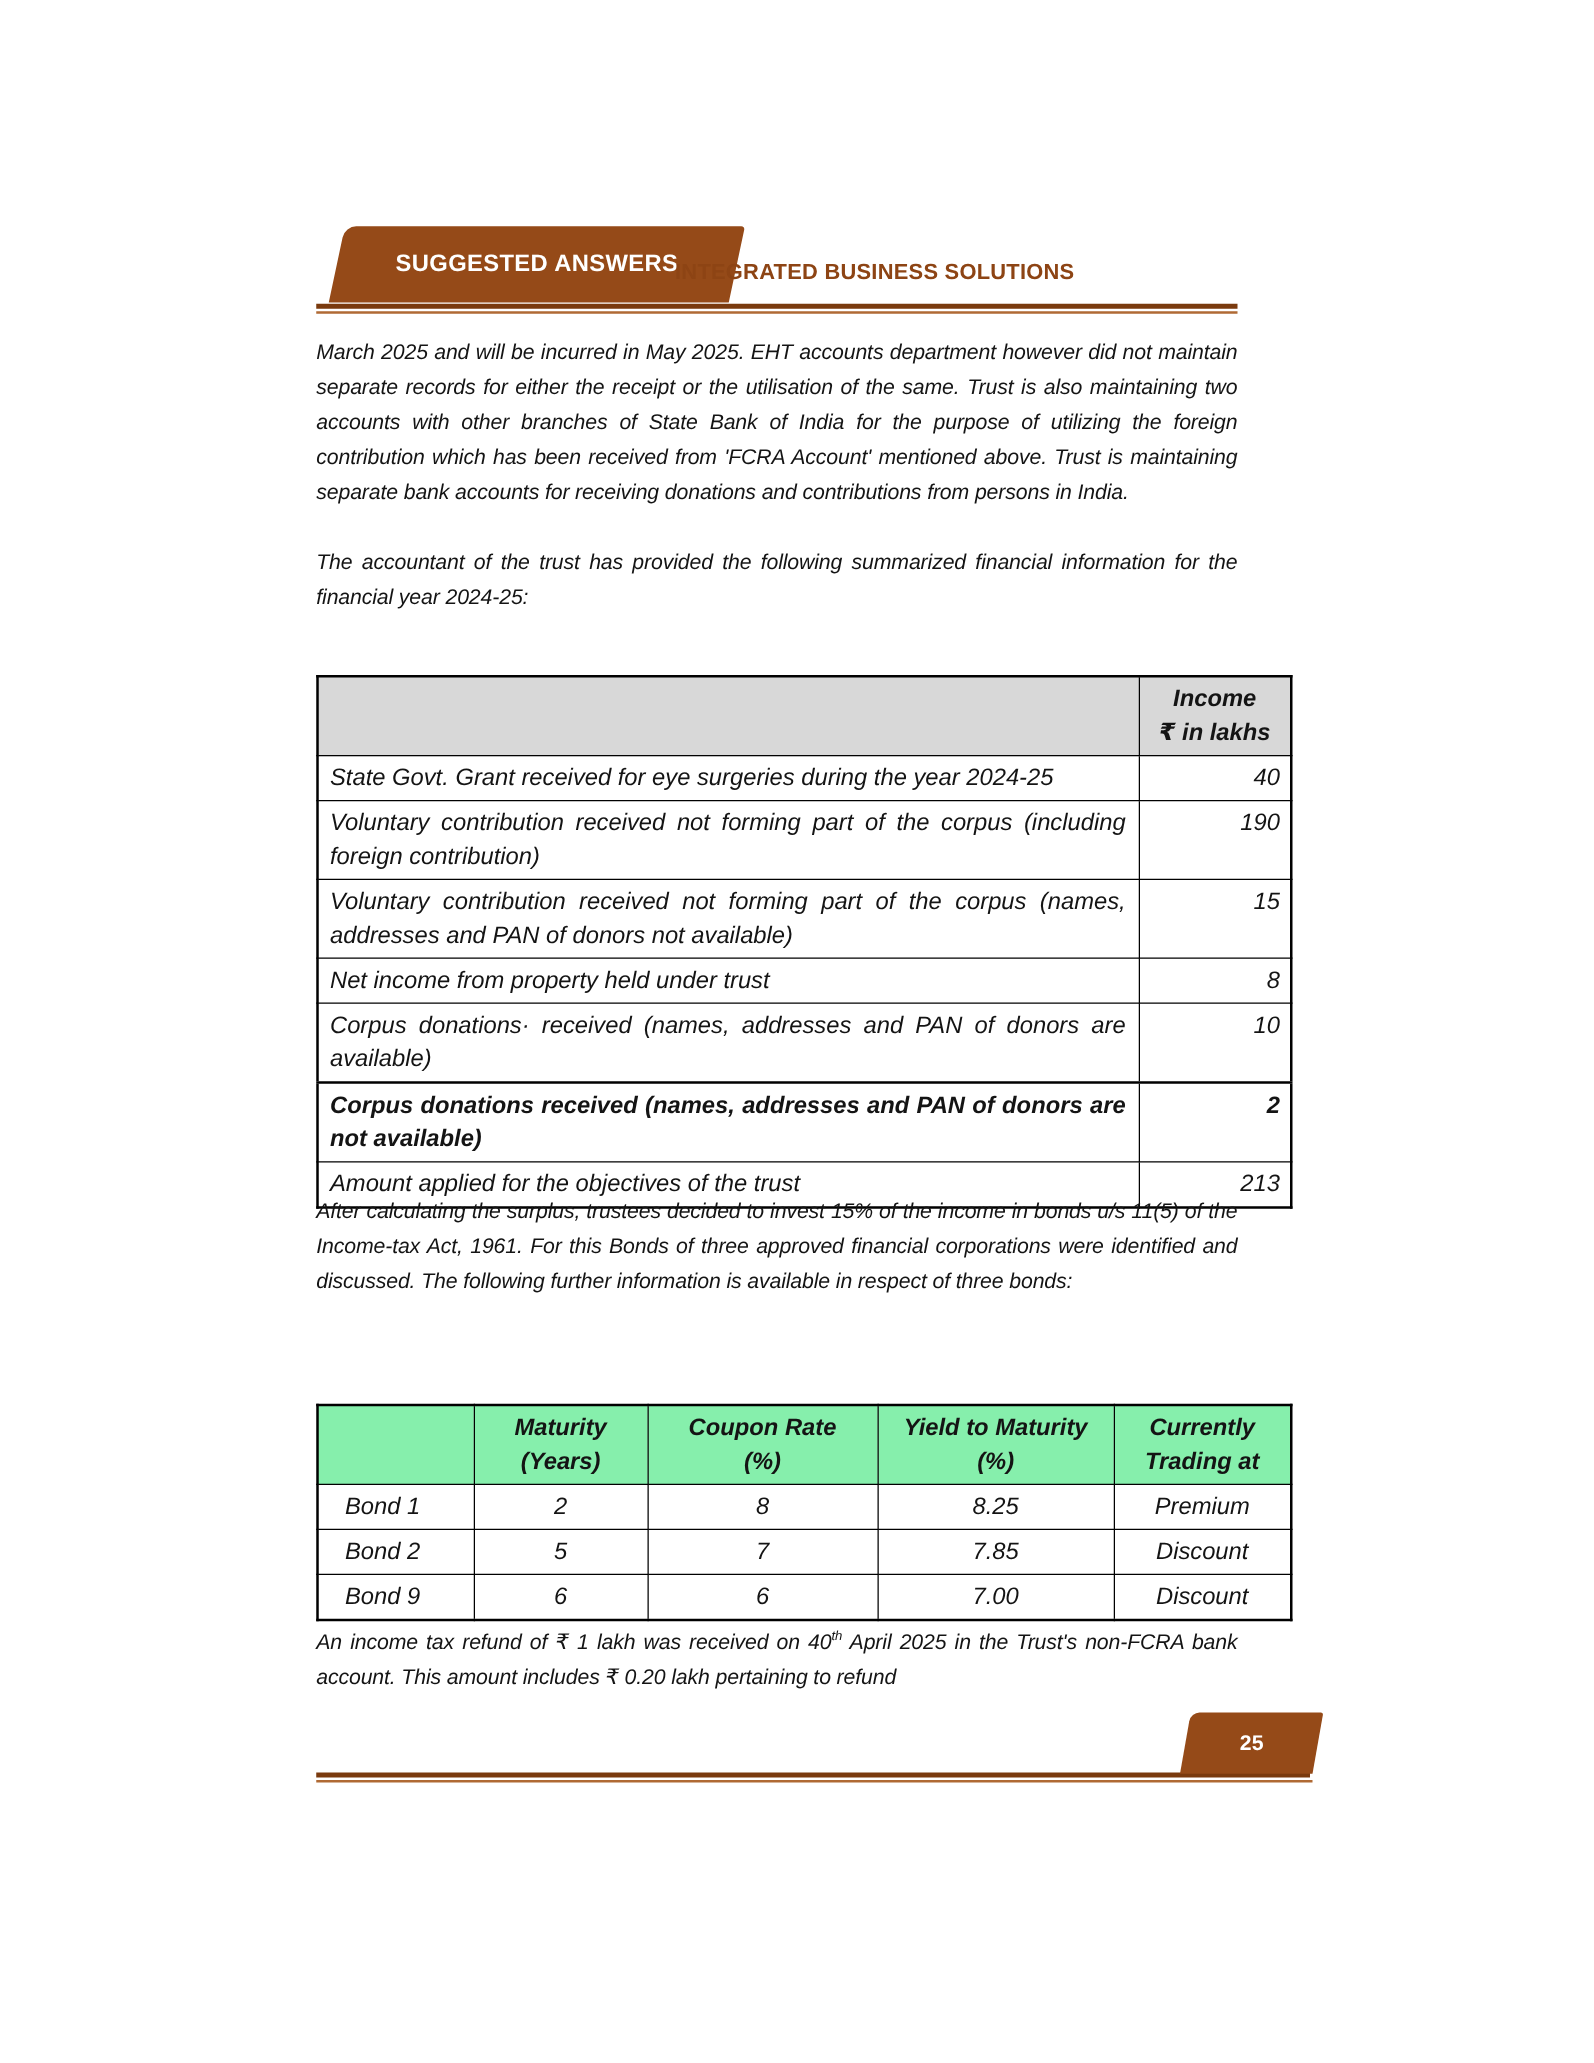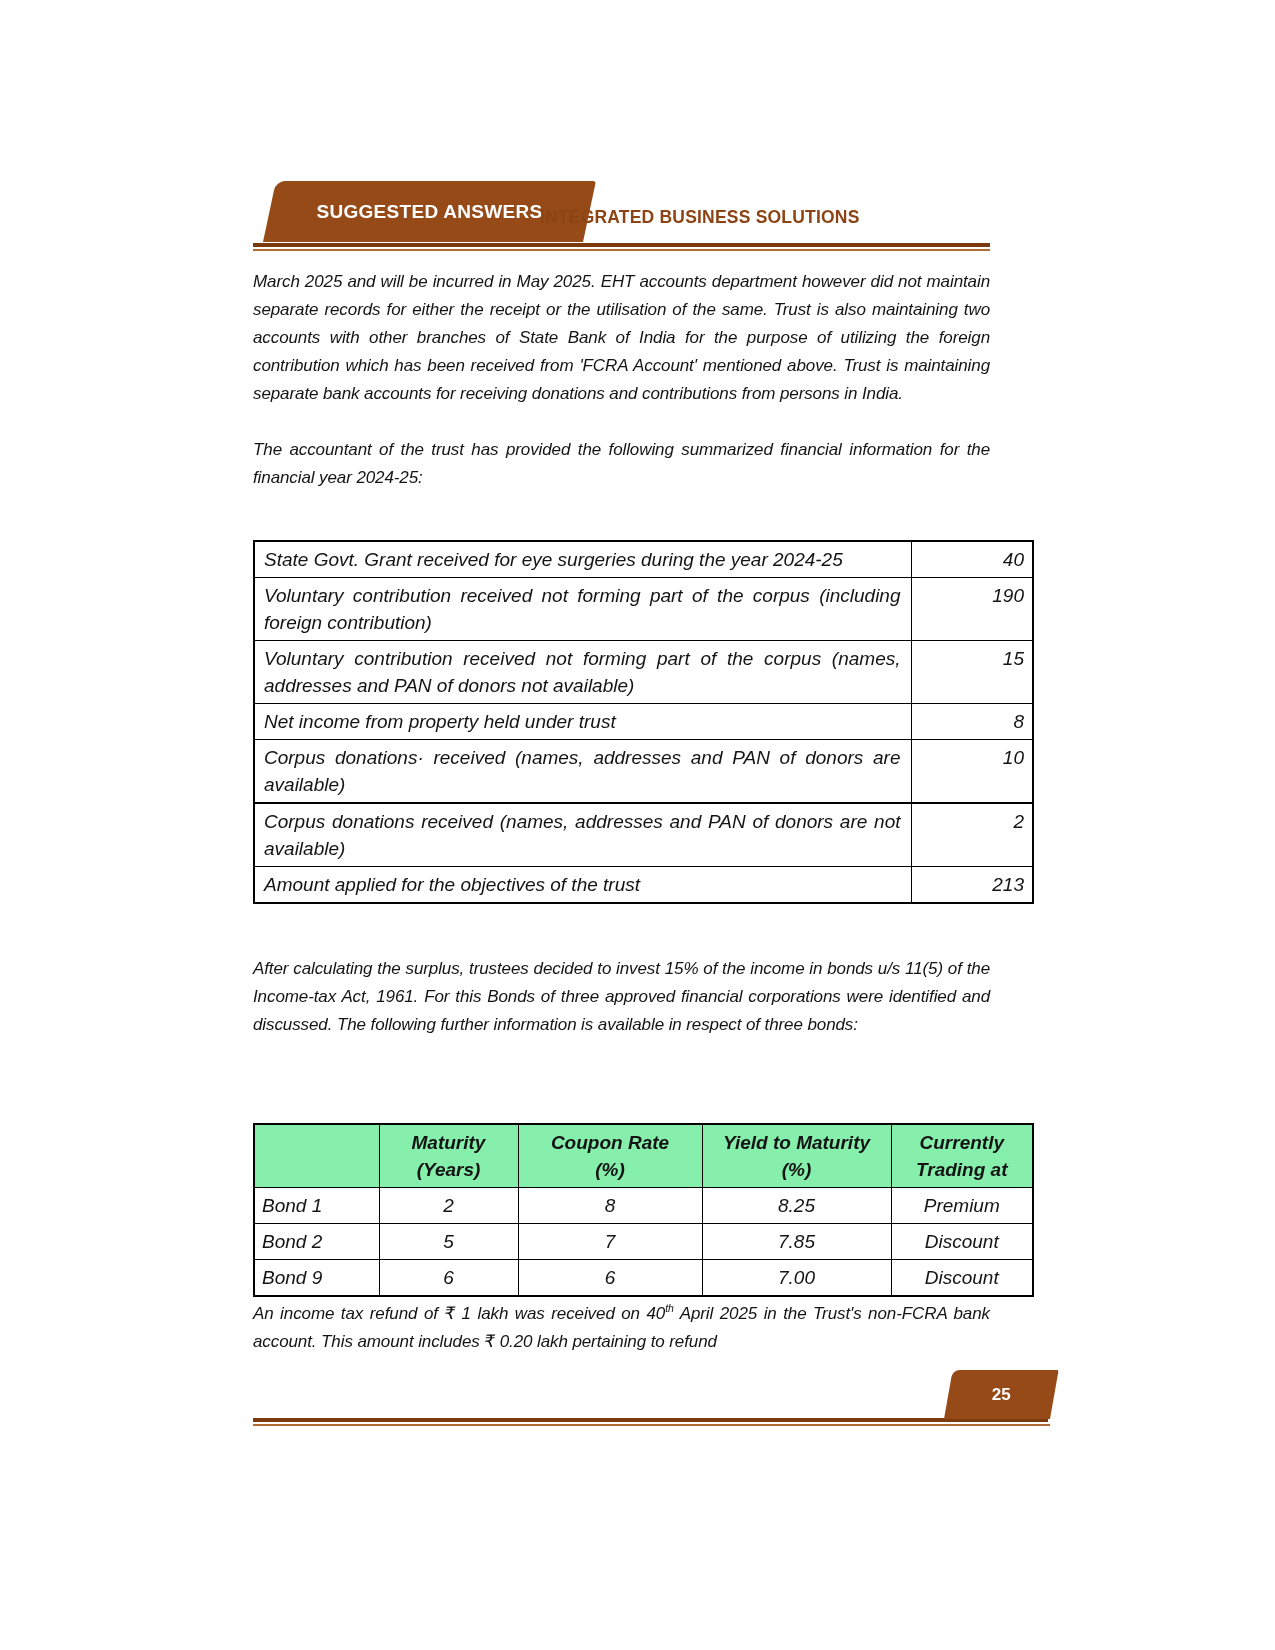--- a/index.html
+++ b/index.html
@@ -43,26 +43,26 @@
   sup.ord { font-size:0.62em; vertical-align:super; line-height:0; }
 
   
   table { border-collapse:collapse; table-layout:fixed; font-style:italic; font-size:19px; color:#141414; }
   td { border:1.4px solid #000; line-height:27px; padding:4px 8px; vertical-align:top; }
 
   .income-table { position:absolute; left:253px; top:540px; width:779px; border:2.6px solid #000; }
   .income-table .desc { text-align:justify; padding-left:9px; padding-right:10px; }
   .income-table .val  { text-align:right; font-style:italic; }
   .income-table .hdr td { background:#d8d8d8; font-weight:bold; text-align:center; height:54px; }
-  .income-table .thick-top td { border-top:2.6px solid #000; }
+  .income-table .thick-top td { border-top:2.6px solid #000;font-weight:bold; }
 
   .bonds-table { position:absolute; left:253px; top:1123px; width:779px; border:2.2px solid #000; }
   .bonds-table .hdr td { background:#86efac; font-weight:bold; text-align:center; height:54px; }
   .bonds-table .num { text-align:center; }
-  .bonds-table .name { text-align:left; padding-left:7px; }
+  .bonds-table .name { text-align:left; padding-left:21px; }
 
   
   .footer-rule-thick { left:253px; top:1418px; width:795px; }
   .footer-rule-thin  { left:253px; top:1424px; width:797px; }
   .page-number-box {
     position:absolute; left:944px; top:1370px; width:106px; height:49px;
     background:#954a18; transform:skewX(-10deg); transform-origin:0 100%;
     border-radius:7px 2px 0 0; z-index:2;
   }
   .page-number {
@@ -84,20 +84,27 @@
 
   <div class="para para-1">March 2025 and will be incurred in May 2025. EHT accounts department however did not maintain separate records for either the receipt or the utilisation of the same. Trust is also maintaining two accounts with other branches of State Bank of India for the purpose of utilizing the foreign contribution which has been received from 'FCRA Account' mentioned above. Trust is maintaining separate bank accounts for receiving donations and contributions from persons in India.</div>
   <div class="para para-2">The accountant of the trust has provided the following summarized financial information for the financial year 2024-25:</div>
 
   <table class="income-table">
     <colgroup>
         <col style="width:657px">
         <col style="width:122px">
       </colgroup>
     <tbody>
+        <tr class="hdr">
+      <td class="desc"></td>
+      <td class="val">
+        <span>Income</span><br>
+        <span>₹ in lakhs</span>
+      </td>
+    </tr>
     <tr>
       <td class="desc">State Govt. Grant received for eye surgeries during the year 2024-25</td>
       <td class="val">40</td>
     </tr>
     <tr>
       <td class="desc">Voluntary contribution received not forming part of the corpus (including foreign contribution)</td>
       <td class="val">190</td>
     </tr>
     <tr>
       <td class="desc">Voluntary contribution received not forming part of the corpus (names, addresses and PAN of donors not available)</td>

